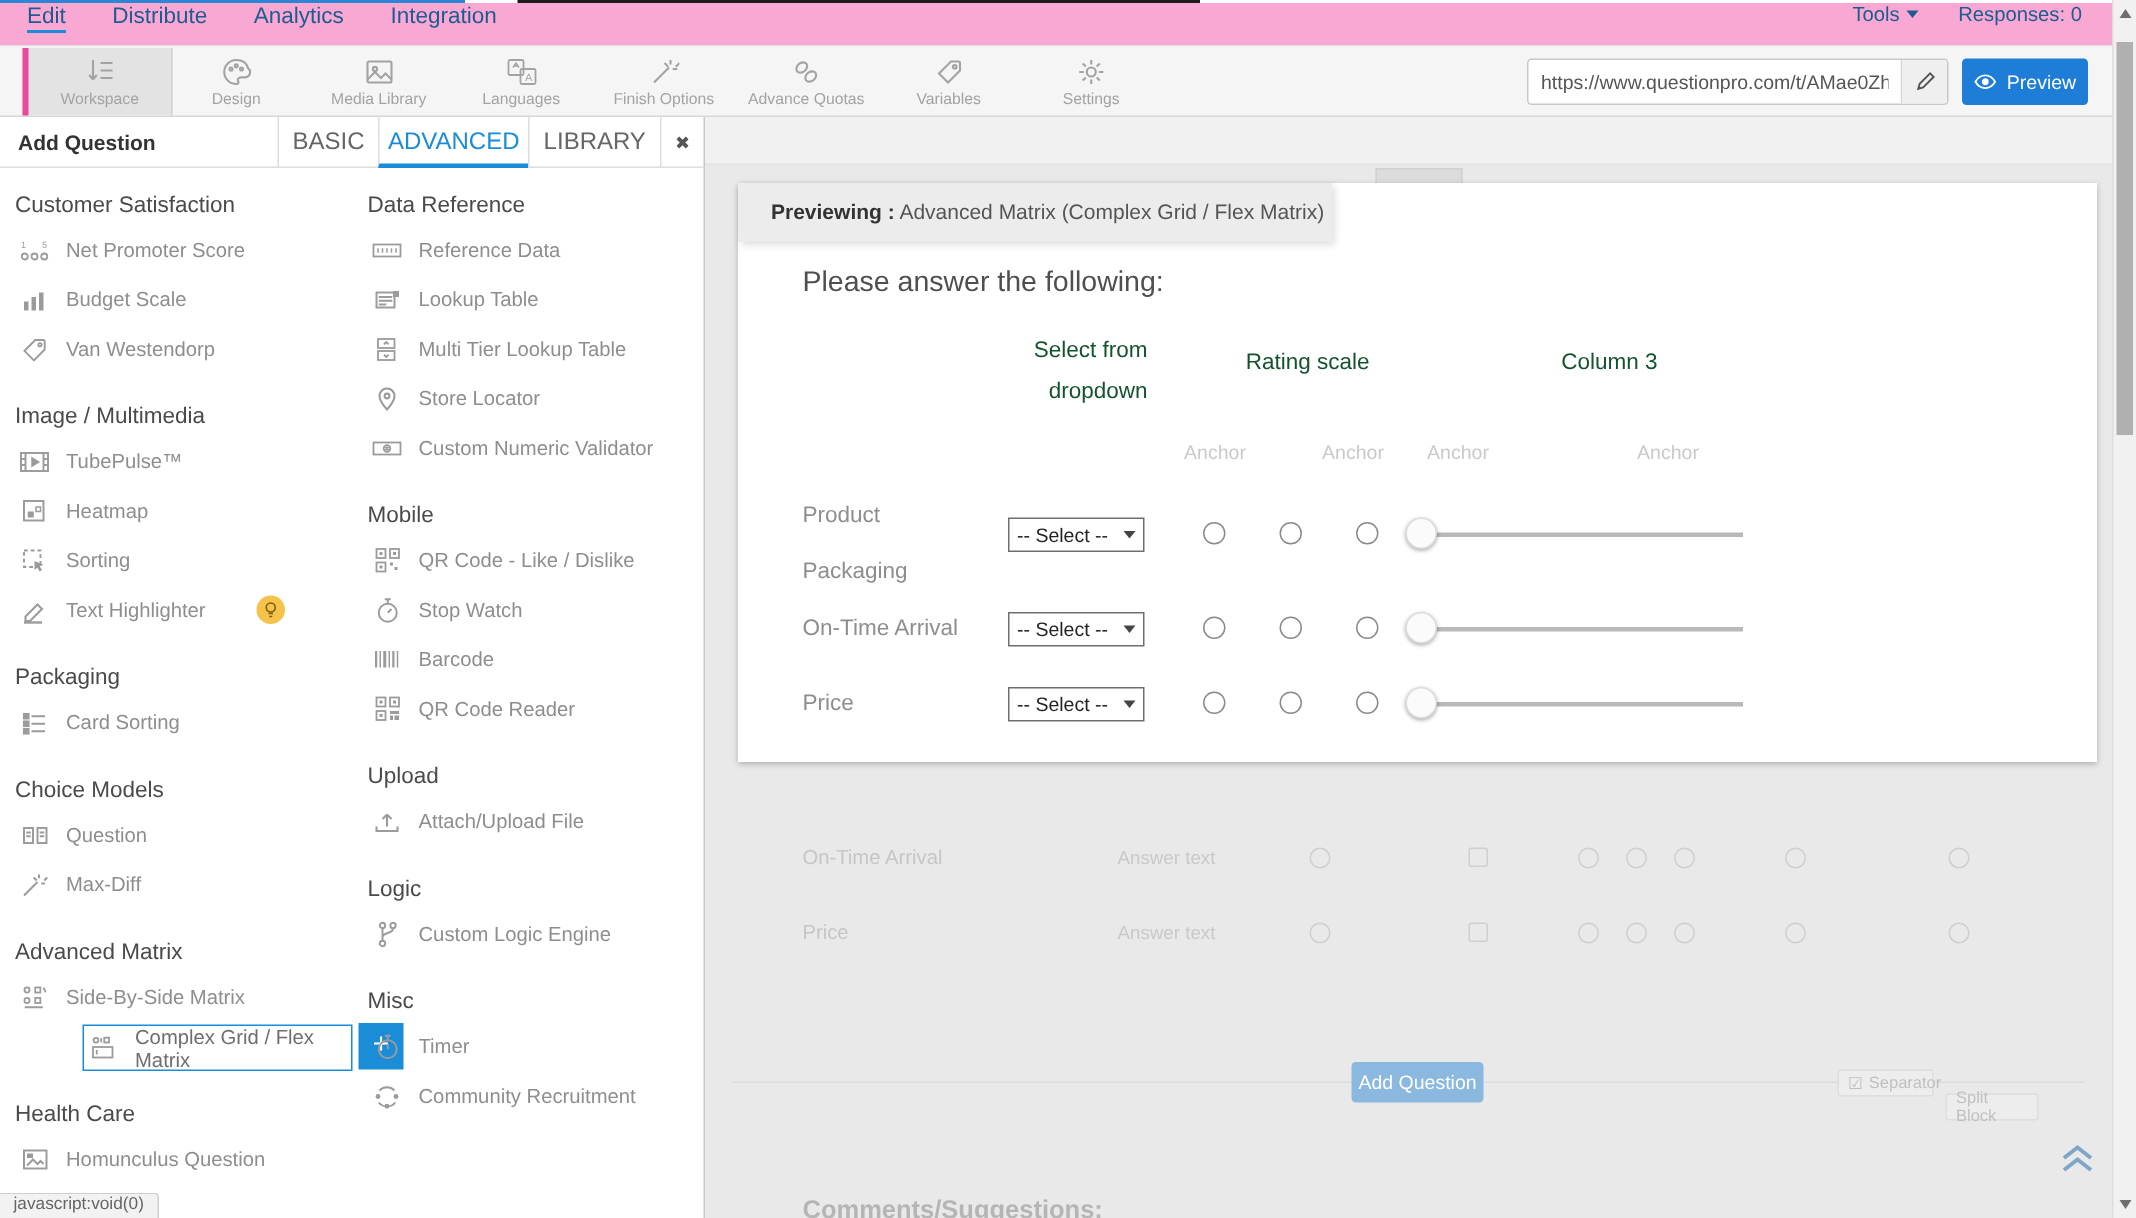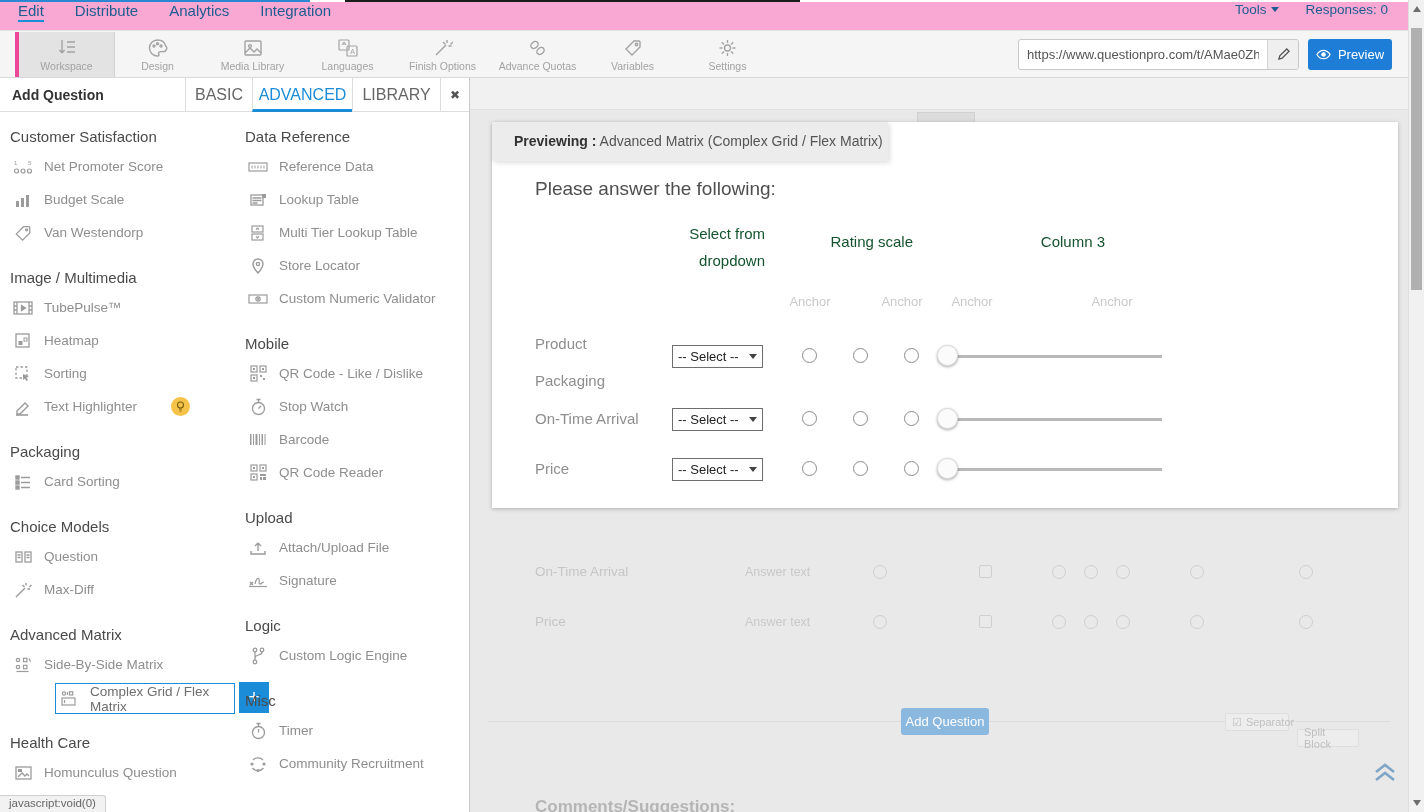--- a/index.html
+++ b/index.html
@@ -503,30 +503,20 @@
       <div class="sec-title">Upload</div>
       <div class="q-item">
         <span class="ic">
             <svg width="18" height="16" viewBox="0 0 18 16" fill="none" stroke="#9b9b9b" stroke-width="1.4">
               <path d="M2 11v3h14v-3"></path>
               <path d="M9 11V3M9 3L6 6M9 3l3 3"></path>
             </svg>
           </span>
         <span>Attach/Upload File</span>
       </div>
-      <div class="q-item">
-        <span class="ic">
-            <svg width="20" height="15" viewBox="0 0 20 15" fill="none" stroke="#9b9b9b" stroke-width="1.2">
-              <path d="M2 9l3 3M5 9l-3 3" stroke-width="1.4"></path>
-              <path d="M7 11c1-5 3-7 4-5s-1 5 1 5 2-2 4-2"></path>
-              <path d="M1 13.5h18"></path>
-            </svg>
-          </span>
-        <span>Signature</span>
-      </div>
     </div>
 
     <div class="sec">
       <div class="sec-title">Logic</div>
       <div class="q-item">
         <span class="ic">
             <svg width="15" height="18" viewBox="0 0 15 18" fill="none" stroke="#9b9b9b" stroke-width="1.3">
               <circle cx="4" cy="3" r="1.8"></circle>
               <circle cx="11" cy="3" r="1.8"></circle>
               <circle cx="4" cy="15" r="1.8"></circle>

